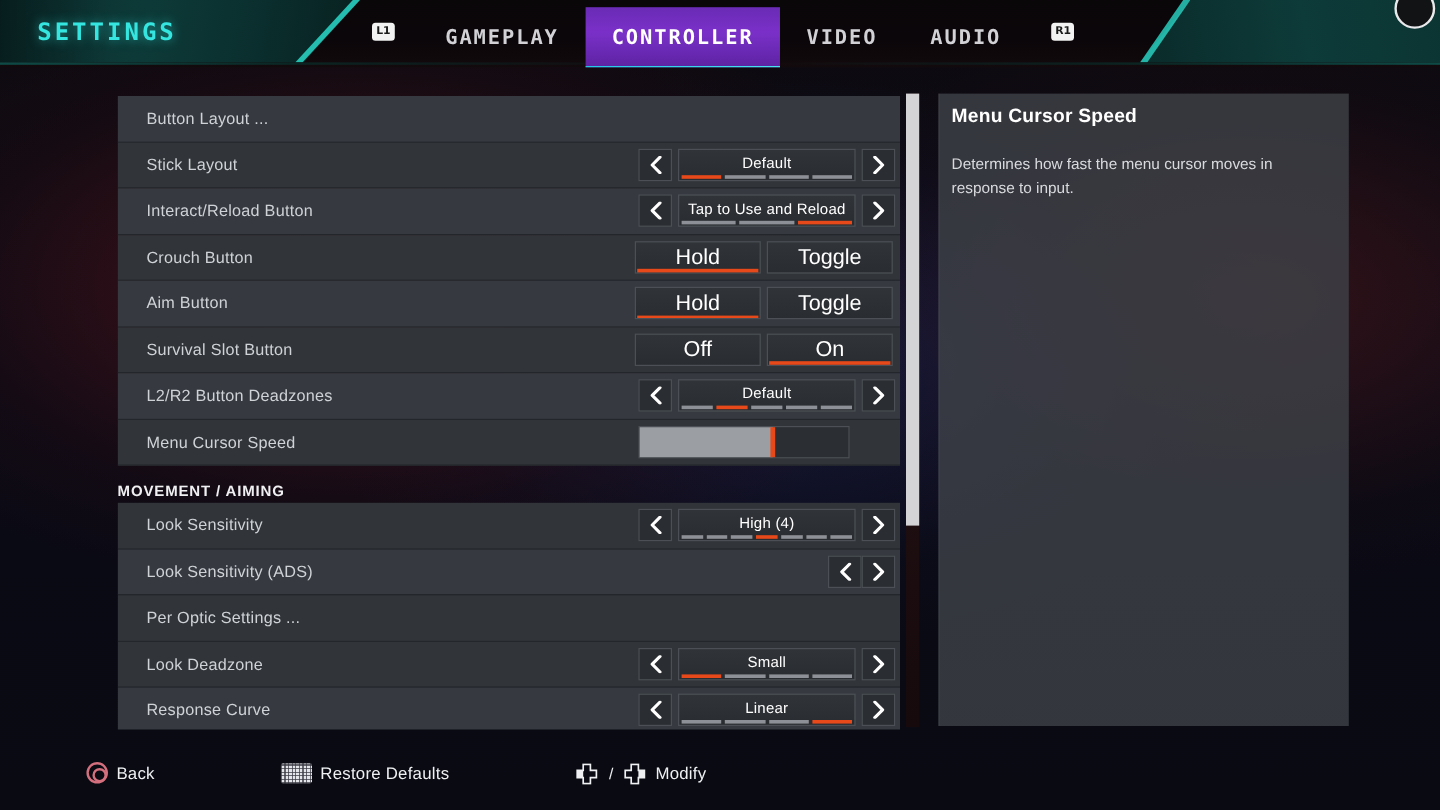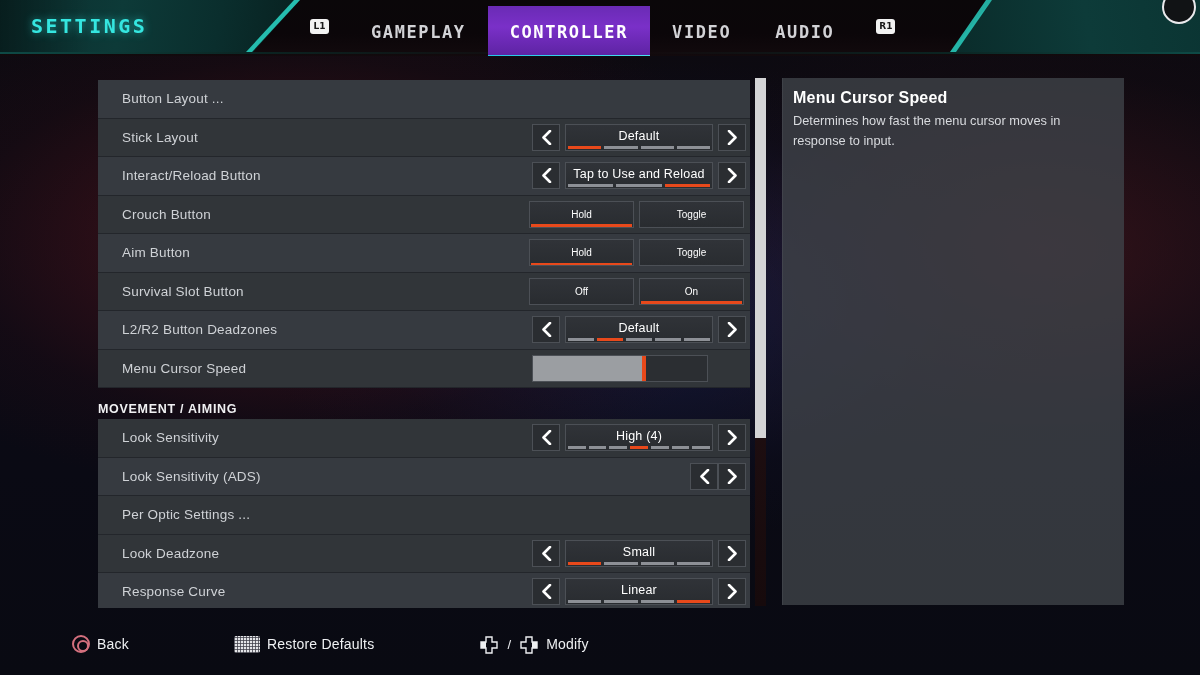--- a/index.html
+++ b/index.html
@@ -157,21 +157,21 @@
   .seg { flex: 1; height: 3px; background: #8d9096; }
   .seg.on { background: #e8491b; }
 
   
   .optpair { display: flex; gap: 5px; }
   .opt {
     width: 105px; height: 27px;
     display: flex; align-items: center; justify-content: center;
     background: linear-gradient(180deg, #303338 0%, #292c30 100%);
     border: 1px solid #4c5056;
-    font-size: 10px; color: #ffffff;
+    font-size: 18px; color: #ffffff;
     position: relative;
   }
   .opt.selected::after {
     content: ""; position: absolute; left: 1px; right: 1px; bottom: 0px;
     height: 2.5px; background: #e8491b;
   }
 
   
   .slider {
     width: 176px; height: 27px;
@@ -200,21 +200,21 @@
   #desc-panel {
     position: absolute; left: 782px; top: 78px; width: 342px; height: 527px;
     background: rgba(62,66,72,0.80);
     border-left: 1px solid rgba(150,150,160,0.12);
   }
   #desc-title {
     position: absolute; left: 10px; top: 11px;
     font-size: 16px; font-weight: bold; color: #ffffff; letter-spacing: 0.2px;
   }
   #desc-body {
-    position: absolute; left: 10px; top: 33px; width: 310px;
+    position: absolute; left: 10px; top: 49px; width: 310px;
     font-size: 12.8px; color: #d8dade; line-height: 20px;
   }
 
   
   #footer {
     position: absolute; left: 0; bottom: 0; width: 1200px; height: 62px;
     display: flex; align-items: center;
   }
   .foot-item {
     display: flex; align-items: center; gap: 7px;

